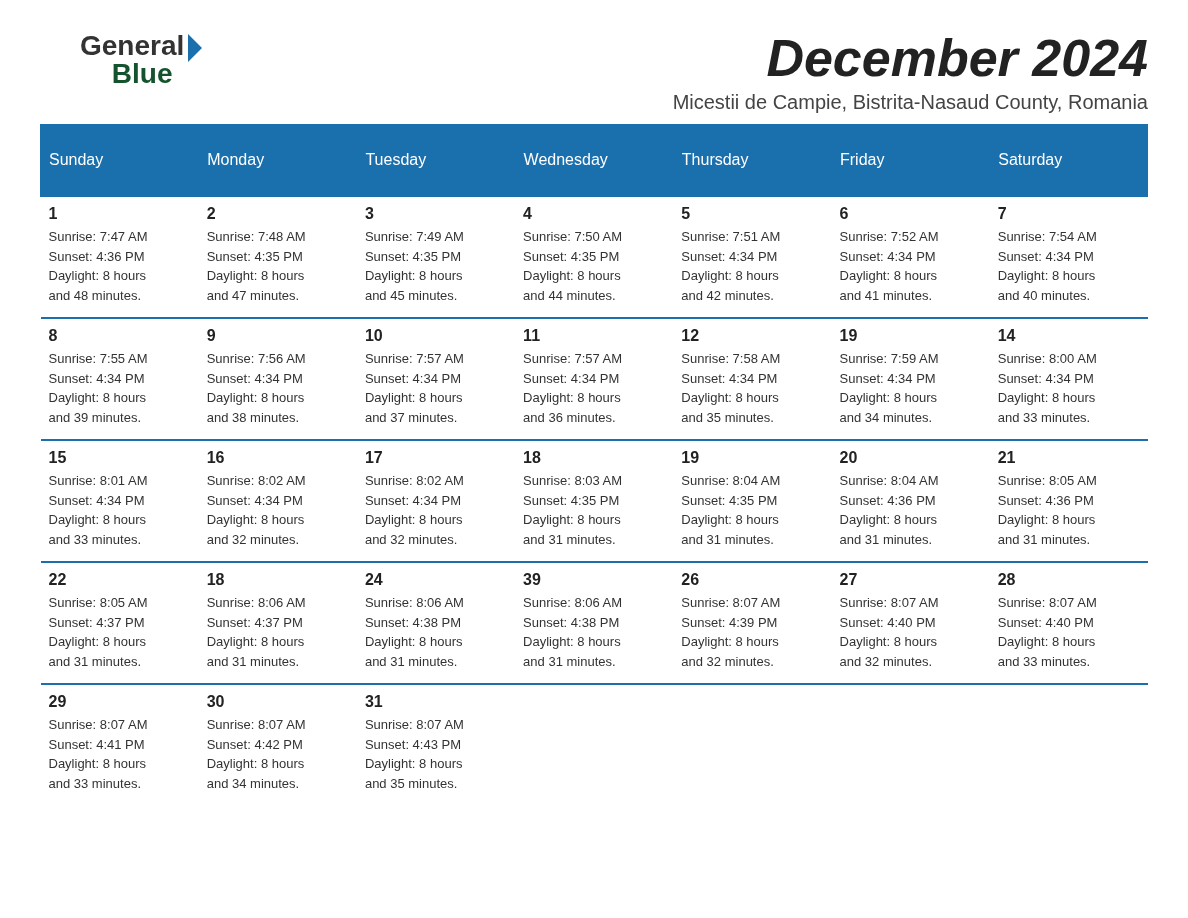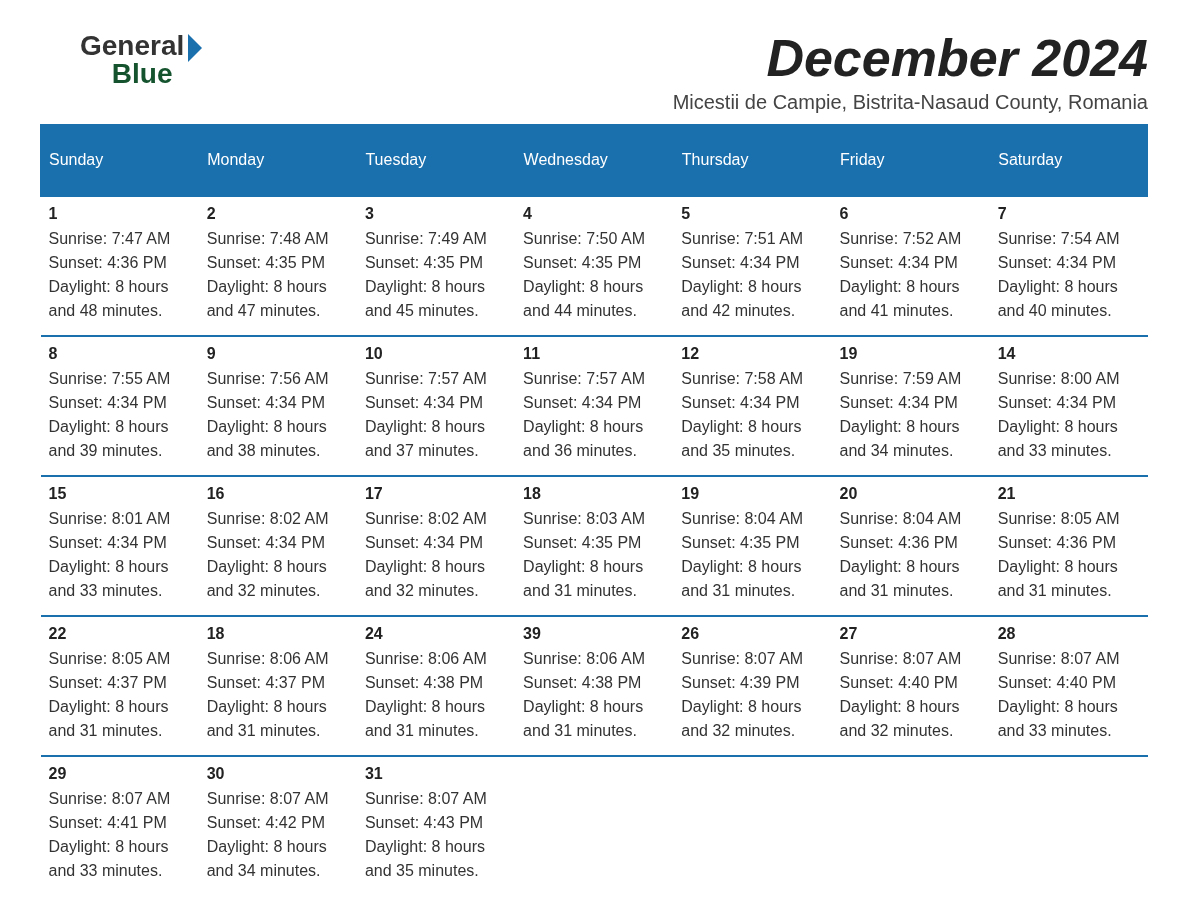--- a/index.html
+++ b/index.html
@@ -97,21 +97,21 @@
       border-top: 2px solid #1a6fad;
     }
     .day-num {
       font-size: 16px;
       font-weight: bold;
       color: #222;
       display: block;
       margin-bottom: 4px;
     }
     .day-info {
-      font-size: 16px;
+      font-size: 13px;
       color: #333;
       line-height: 1.5;
     }
     table {
       border-collapse: collapse;
       width: 100%;
     }
     thead th {
       border-right: 1px solid #5a9fd4;
     }

